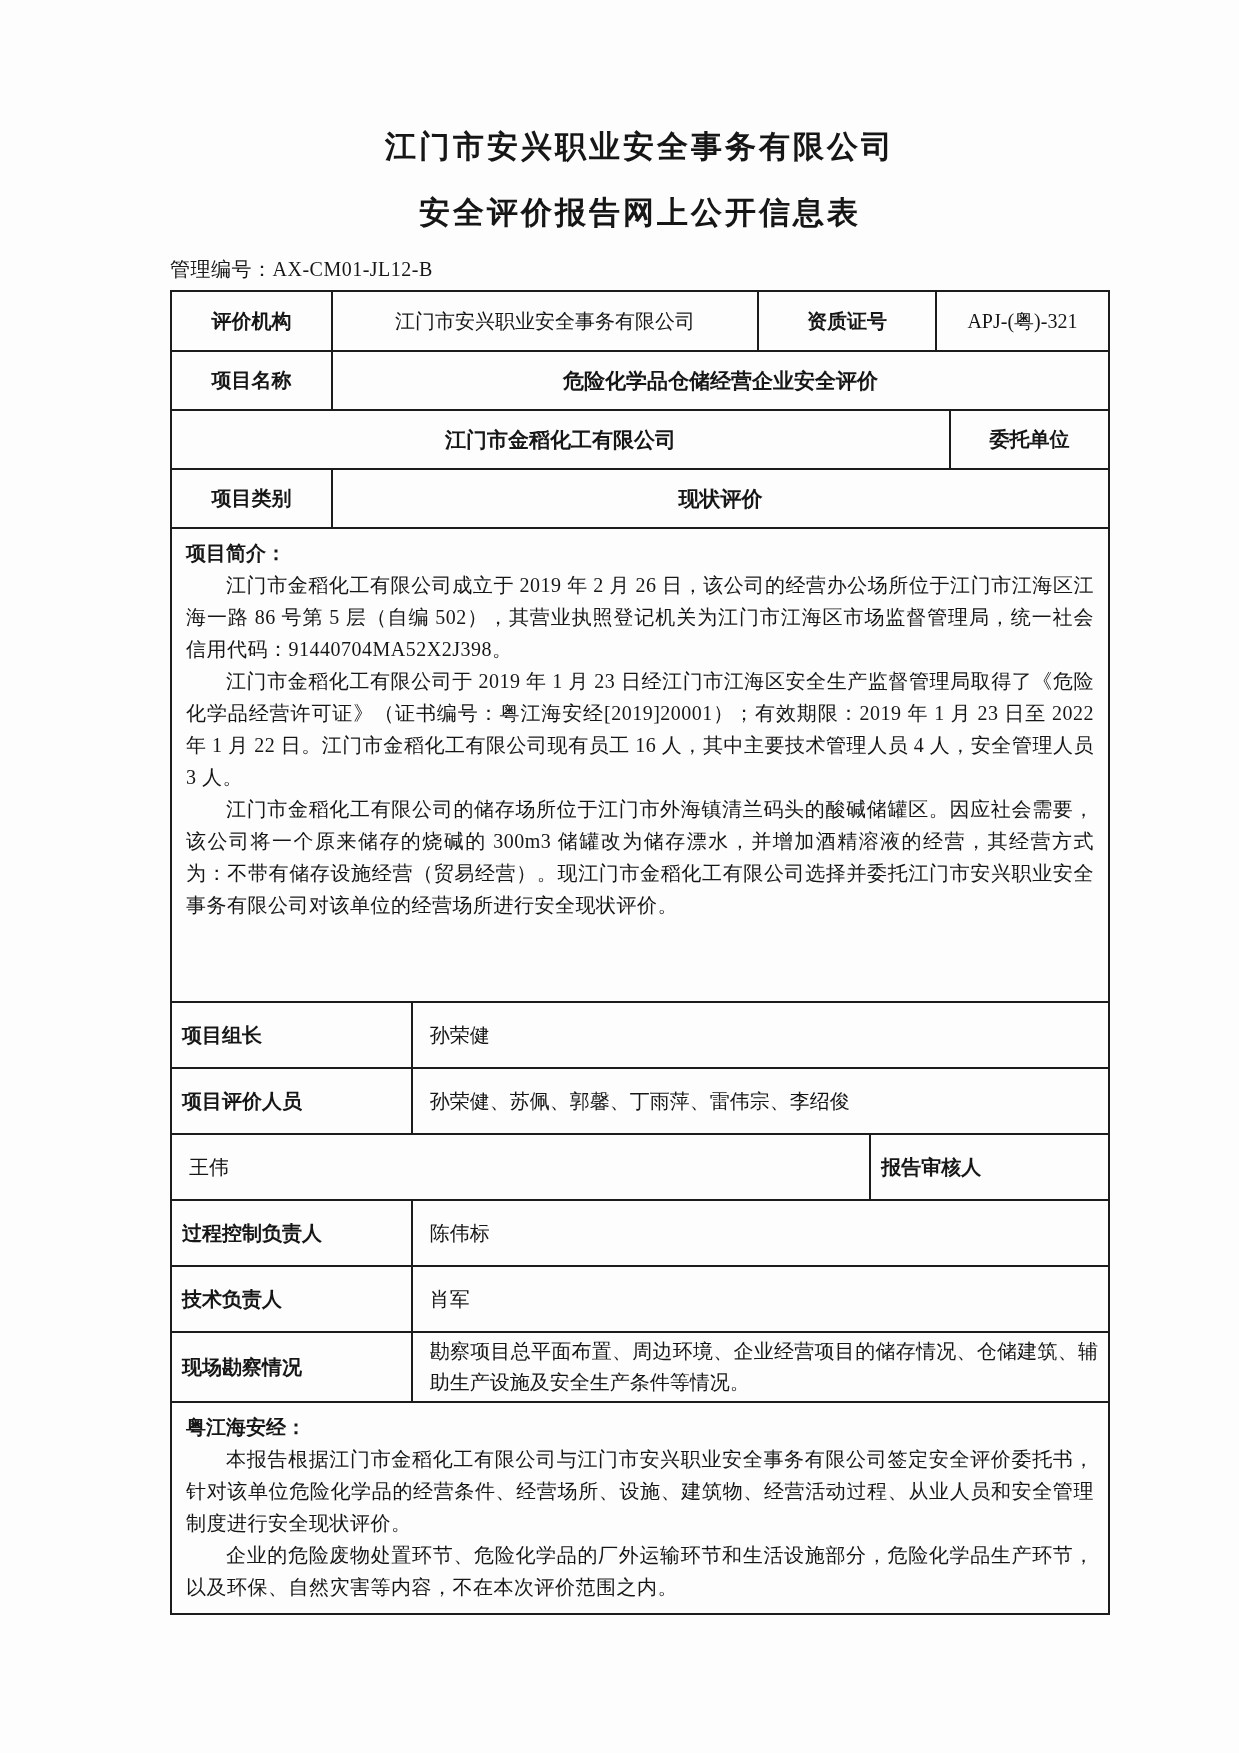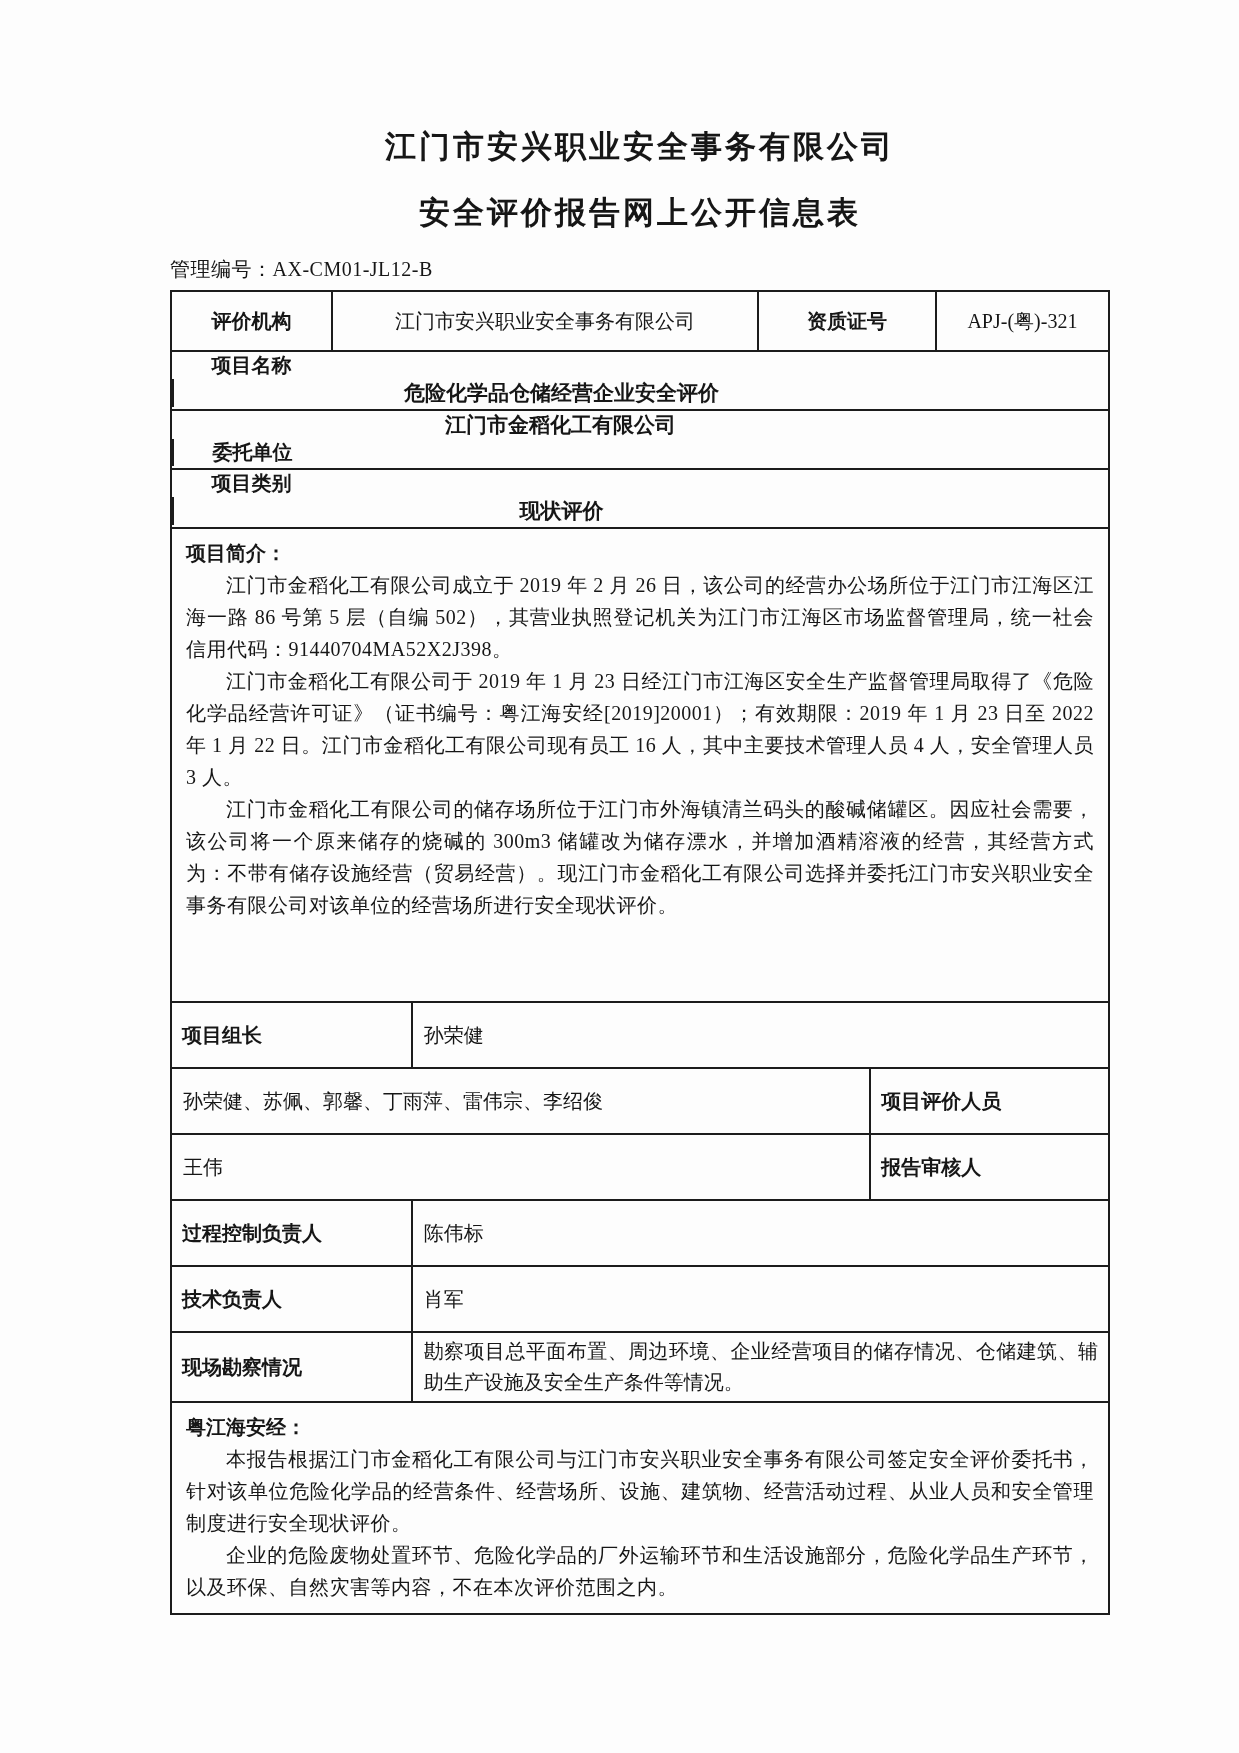--- a/index.html
+++ b/index.html
@@ -80,21 +80,20 @@
   .head-row {
     min-height: 58px;
     border-radius: 26px;
   }
   .head-row .c1 { width: 17%; }
   .head-row .c2 { width: 45.5%; }
   .head-row .c3 { width: 19%; }
   .head-row .c4 { width: 18.5%; }
   .wide-row {
     min-height: 59px;
-    flex-direction: column;
   }
   .wide-row .c1 { width: 17%; }
   .wide-row .c2 { width: 83%; }
   .block-cell {
     display: block;
     padding: 8px 14px 10px 14px;
     font-size: 20px;
   }
   .block-heading {
     font-family: "Liberation Sans", sans-serif;
@@ -118,21 +117,21 @@
   .person-row .c1 {
     width: 25.5%;
     justify-content: flex-start;
     text-align: left;
     padding-left: 10px;
   }
   .person-row .c2 {
     width: 74.5%;
     justify-content: flex-start;
     text-align: left;
-    padding-left: 11px;
+    padding-left: 17px;
     padding-right: 10px;
   }
   .survey-row {
     min-height: 70px;
   }
   .survey-row .c2 {
     padding-top: 3px;
     padding-bottom: 3px;
     line-height: 31px;
     text-align: justify;
@@ -180,22 +179,22 @@
         <p>江门市金稻化工有限公司的储存场所位于江门市外海镇清兰码头的酸碱储罐区。因应社会需要，该公司将一个原来储存的烧碱的 300m3 储罐改为储存漂水，并增加酒精溶液的经营，其经营方式为：不带有储存设施经营（贸易经营）。现江门市金稻化工有限公司选择并委托江门市安兴职业安全事务有限公司对该单位的经营场所进行安全现状评价。</p>
       </div>
     </div>
 
     <div class="t-row person-row">
       <div class="cell label-cell c1">项目组长</div>
       <div class="cell value-cell c2">孙荣健</div>
     </div>
 
     <div class="t-row person-row">
+      <div class="cell label-cell c1">项目评价人员</div>
       <div class="cell value-cell c2">孙荣健、苏佩、郭馨、丁雨萍、雷伟宗、李绍俊</div>
-      <div class="cell label-cell c1">项目评价人员</div>
     </div>
 
     <div class="t-row person-row">
       <div class="cell value-cell c2">王伟</div>
       <div class="cell label-cell c1">报告审核人</div>
     </div>
 
     <div class="t-row person-row">
       <div class="cell label-cell c1">过程控制负责人</div>
       <div class="cell value-cell c2">陈伟标</div>

